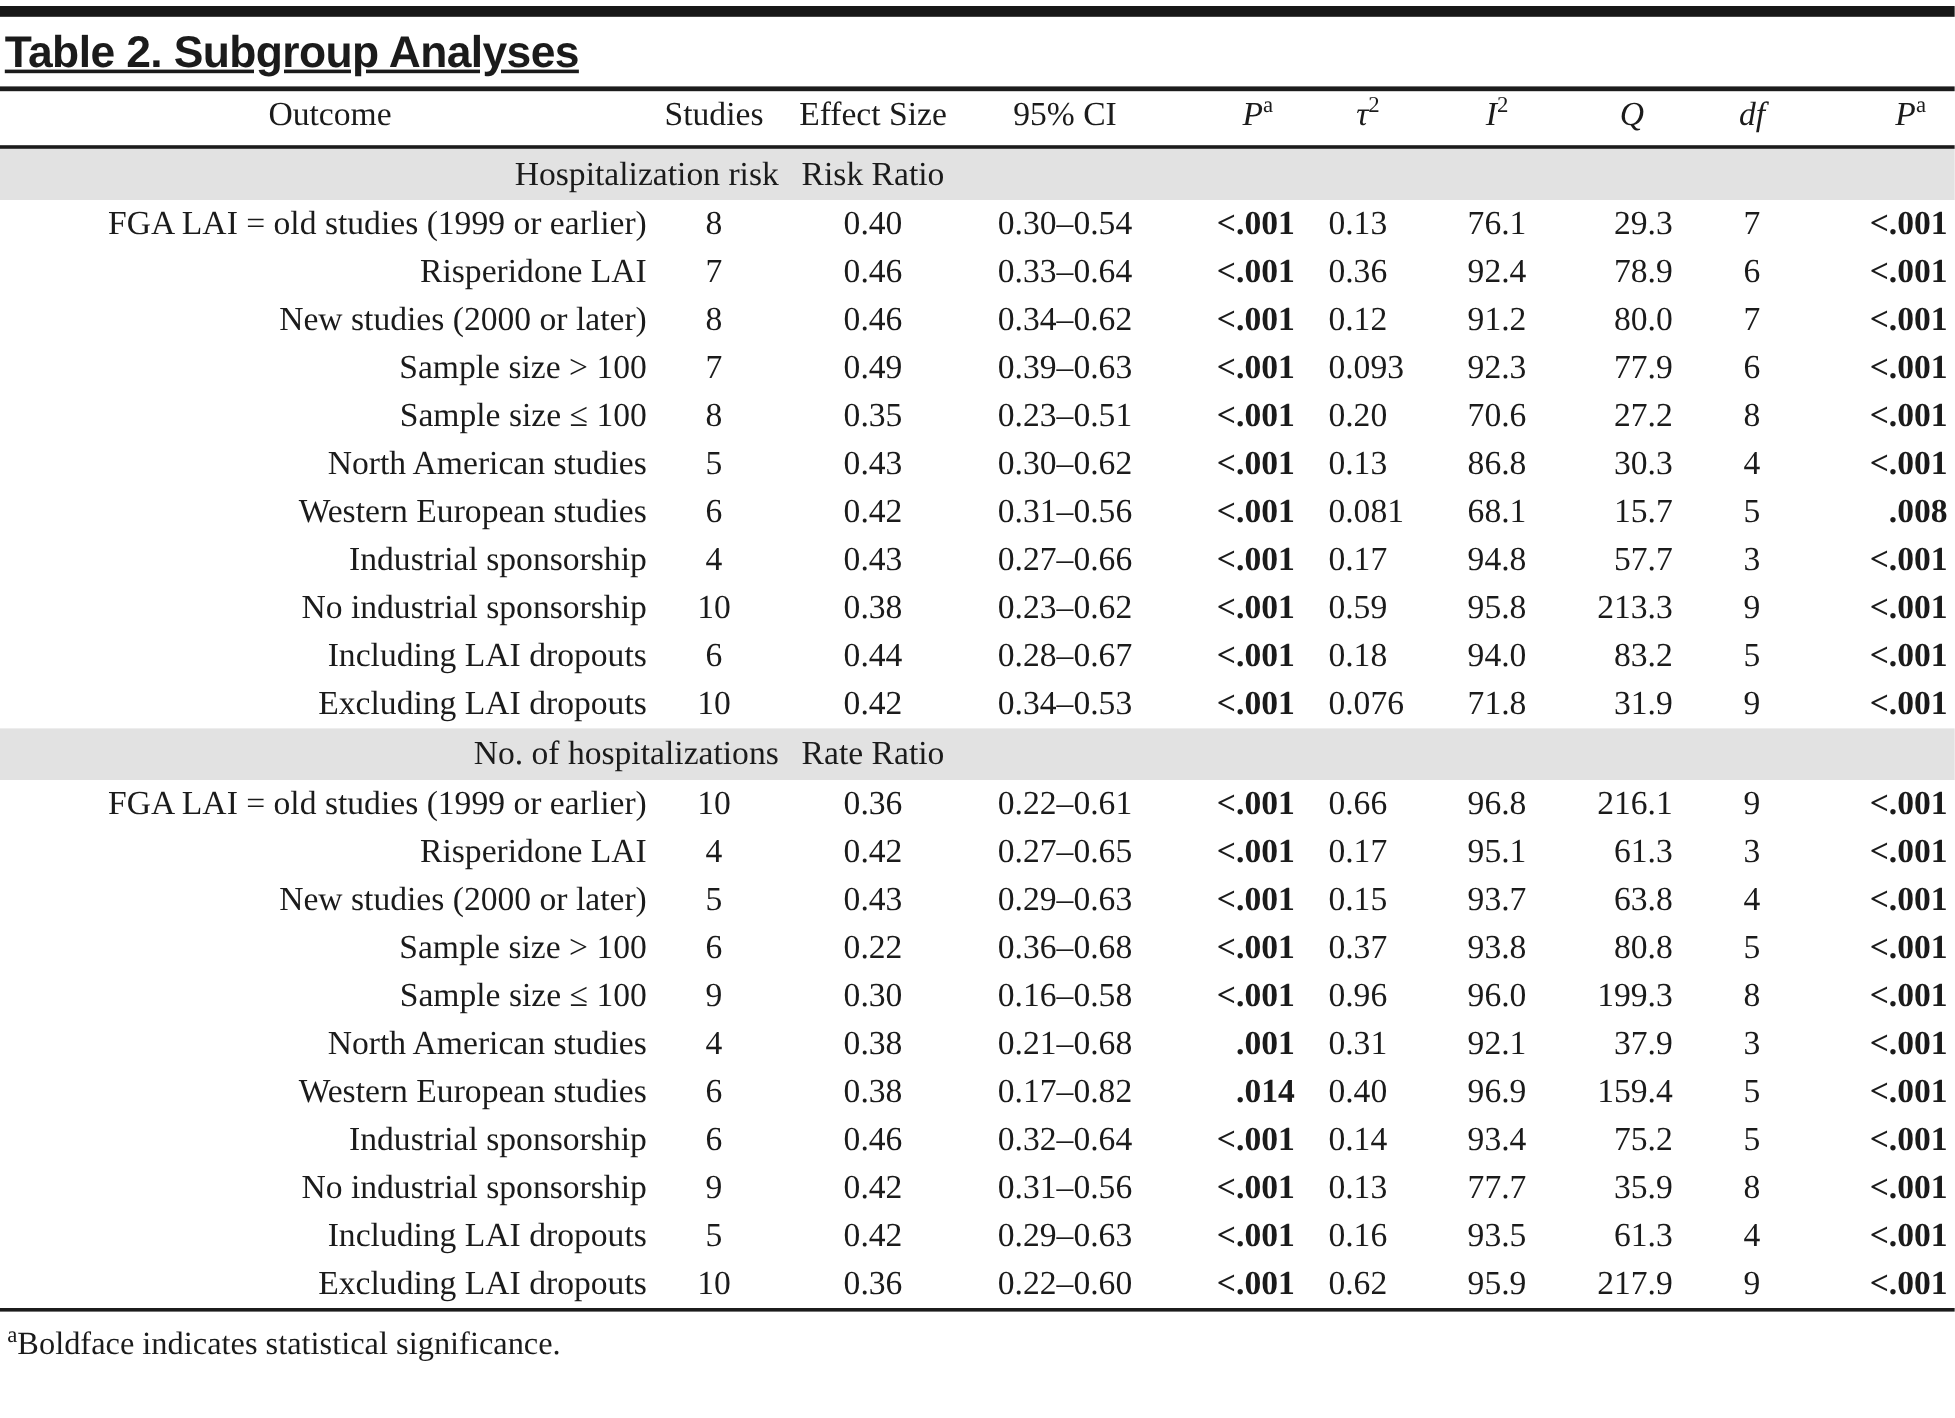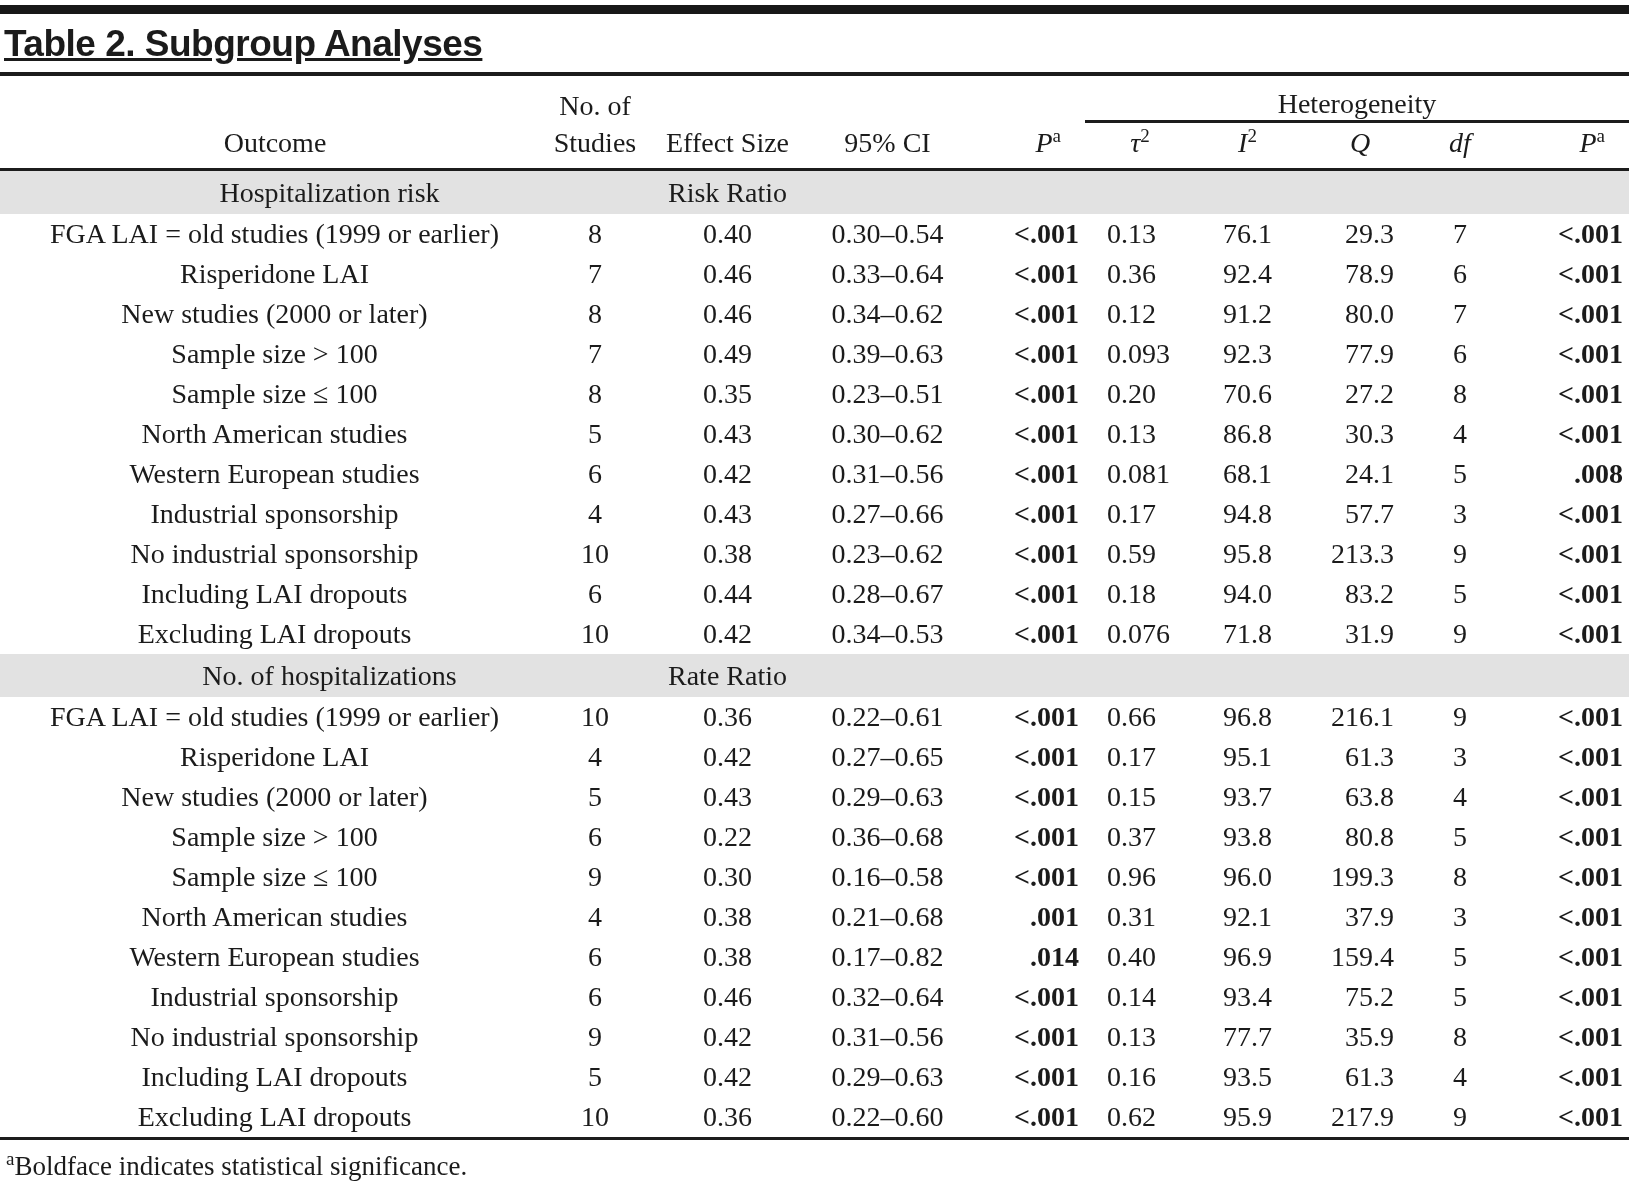--- a/index.html
+++ b/index.html
@@ -25,21 +25,21 @@
 
   thead th { font-weight:normal; font-size:28px; text-align:center; vertical-align:bottom; }
   tr.h1 th { padding-top:12px; padding-bottom:0; }
   th.het-span { border-bottom:3px solid #1c1c1c; padding-bottom:3px; }
   tr.h2 th { padding:4px 0 9px 0; border-bottom:3px solid #1c1c1c; }
   tr.h2 th.c-outcome { text-align:center; padding-left:10px; }
   tr.h2 th.c-p, tr.h2 th.c-phet { text-align:right; padding-right:24px; }
   sup { font-size:19px; vertical-align:super; line-height:0; }
 
   tbody td { height:38px; line-height:38px; white-space:nowrap; overflow:hidden; }
-  td.c-outcome { text-align:center; padding-left:10px; }
+  td.c-outcome { text-align:right; padding-left:10px; }
   td.c-n, td.c-i2, td.c-df { text-align:center; }
   td.c-effect, td.c-ci { text-align:center; }
   td.c-p, td.c-phet { text-align:right; font-weight:bold; padding-right:6px; }
   td.c-tau { text-align:left; padding-left:22px;margin-top:36px; }
   td.c-q { text-align:right; padding-right:26px; }
 
   tr.section-row td { background:#e2e2e2; height:41px; line-height:41px; }
   tr.section-row td.c-effect { text-align:center; }
   tbody tr:last-child td { border-bottom:3px solid #1c1c1c; }
 
@@ -59,28 +59,20 @@
       <col class="w-effect">
       <col class="w-ci">
       <col class="w-p">
     <col class="w-tau">
       <col class="w-i2">
       <col class="w-q">
       <col class="w-df">
       <col class="w-phet">
   </colgroup>
   <thead>
-    <tr class="h1">
-      <th class="c-outcome"></th>
-      <th class="c-n">No. of</th>
-      <th class="c-effect"></th>
-      <th class="c-ci"></th>
-      <th class="c-p"></th>
-      <th class="het-span" colspan="5">Heterogeneity</th>
-    </tr>
     <tr class="h2">
       <th class="c-outcome">Outcome</th>
       <th class="c-n">Studies</th>
       <th class="c-effect">Effect Size</th>
       <th class="c-ci">95% CI</th>
       <th class="c-p"><i>P</i><sup>a</sup></th>
       <th class="c-tau"><i>τ</i><sup>2</sup></th>
       <th class="c-i2"><i>I</i><sup>2</sup></th>
       <th class="c-q"><i>Q</i></th>
       <th class="c-df"><i>df</i></th>
@@ -173,21 +165,21 @@
   </tr>
 
   <tr class="data-row">
     <td class="c-outcome">Western European studies</td>
     <td class="c-n">6</td>
     <td class="c-effect">0.42</td>
     <td class="c-ci">0.31–0.56</td>
     <td class="c-p">&lt;.001</td>
     <td class="c-tau">0.081</td>
     <td class="c-i2">68.1</td>
-    <td class="c-q">24.1</td>
+    <td class="c-q">15.7</td>
     <td class="c-df">5</td>
     <td class="c-phet">.008</td>
   </tr>
 
   <tr class="data-row">
     <td class="c-outcome">Industrial sponsorship</td>
     <td class="c-n">4</td>
     <td class="c-effect">0.43</td>
     <td class="c-ci">0.27–0.66</td>
     <td class="c-p">&lt;.001</td>

